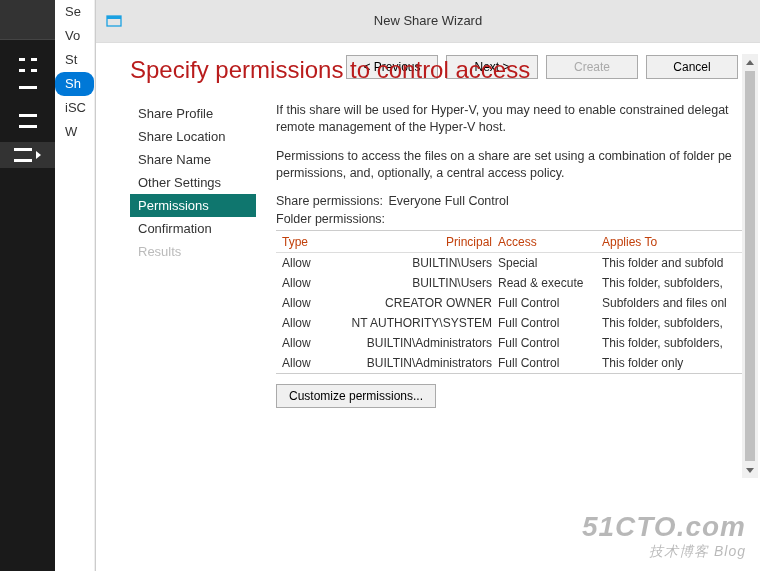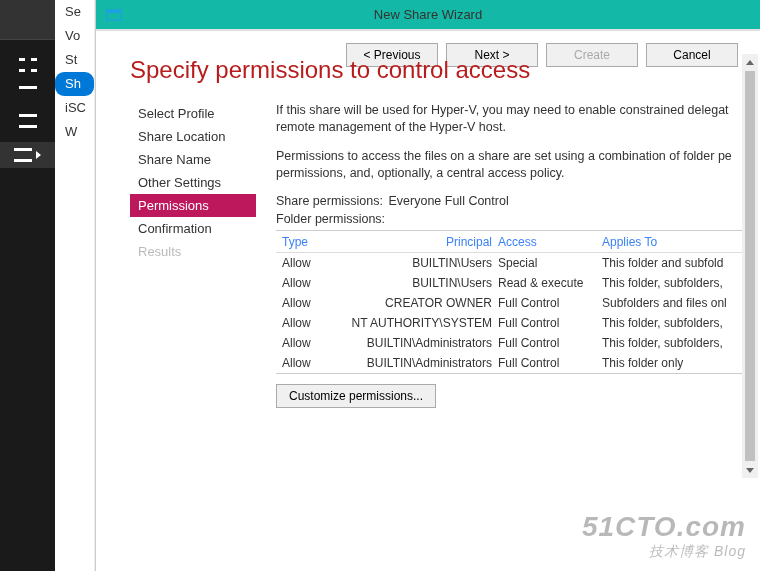--- a/index.html
+++ b/index.html
@@ -20,40 +20,40 @@
     .rail-row .rail-icon { width: 18px; height: 14px; }
 
     
     .mid-strip { position: absolute; top: 0; left: 55px; width: 40px; height: 100%; background: #fff; z-index: 2; border-right: 1px solid #eee; }
     .mid-list { font-size: 13px; color: #333; }
     .mid-item { height: 24px; line-height: 24px; padding-left: 10px; overflow: hidden; white-space: nowrap; }
     .mid-item.sel { background: #0078d7; color: #fff; border-radius: 9px; }
 
     
     .wizard { position: absolute; top: 0; left: 95px; width: 665px; height: 571px; background: #fff; border-left: 1px solid #ccc; z-index: 3; }
-    .titlebar { height: 30px; background: #14b8a6; display: flex; align-items: center; border-bottom: 1px solid #e5e5e5; }
+    .titlebar { height: 42px; background: #e5e5e5; display: flex; align-items: center; border-bottom: 1px solid #e5e5e5; }
     .tb-icon { width: 24px; height: 24px; margin-left: 6px; display: flex; align-items: center; justify-content: center; }
     .tb-icon svg { width: 16px; height: 16px; }
     .tb-title { flex: 1; text-align: center; font-size: 13px; color: #333; padding-right: 30px; }
     .wiz-header { padding: 26px 0 18px 34px; font-size: 24px; font-weight: 300; color: #b91c1c; }
 
     .wiz-nav { width: 160px; padding-left: 34px; font-size: 13px; padding-top: 2px; }
     .wiz-nav-item { height: 23px; line-height: 23px; padding-left: 8px; cursor: default; }
-    .wiz-nav-item.active { background: #be185d; color: #fff; }
+    .wiz-nav-item.active { background: #0f766e; color: #fff; }
     .wiz-nav-item.disabled { color: #bbb; }
     .wiz-nav-item.normal { color: #333; }
 
     .wiz-content { flex: 1; padding-top: 2px; padding-left: 20px; padding-right: 6px; font-size: 12.5px; color: #333; position: relative; }
     .desc { line-height: 17px; margin-bottom: 12px; }
     .lbl-row { margin-top: 4px; margin-bottom: 4px; }
     .lbl-inline { display: inline; }
     .lbl-val { display: inline; margin-left: 2px; }
 
     .perm-table { width: 100%; margin-top: 2px; border-top: 1px solid #ccc; border-bottom: 1px solid #ccc; }
-    .perm-head { display: flex; height: 22px; align-items: center; font-size: 12px; color: #3b82f6; border-bottom: 1px solid #ddd; }
+    .perm-head { display: flex; height: 22px; align-items: center; font-size: 12px; color: #c2410c; border-bottom: 1px solid #ddd; }
     .perm-head .col, .perm-row .col { padding-left: 6px; overflow: hidden; white-space: nowrap; }
     .c-type { width: 58px; }
     .c-princ { width: 158px; text-align: right; }
     .c-access { width: 104px; }
     .c-applies { flex: 1; }
     .perm-row { display: flex; height: 20px; align-items: center; font-size: 12px; color: #333; }
 
     .customize-btn { margin-top: 10px; height: 24px; width: 160px; font-size: 12px; background: #f0f0f0; border: 1px solid #aaa; cursor: pointer; display: flex; align-items: center; justify-content: center; }
 
     .scrollbar { position: absolute; top: 54px; right: 2px; width: 16px; height: 424px; background: #f0f0f0; display: flex; flex-direction: column; }
@@ -129,21 +129,21 @@
       </div>
       <div class="tb-title">New Share Wizard</div>
     </div>
 
     <div class="wiz-toprow">
       <div class="wiz-header">Specify permissions to control access</div>
     </div>
 
     <div class="wiz-columns">
       <div class="wiz-nav" id="wiz-nav">
-          <div class="wiz-nav-item normal">Select Profile</div>
+          <div class="wiz-nav-item normal">Share Profile</div>
           <div class="wiz-nav-item normal">Share Location</div>
           <div class="wiz-nav-item normal">Share Name</div>
           <div class="wiz-nav-item normal">Other Settings</div>
           <div class="wiz-nav-item active">Permissions</div>
           <div class="wiz-nav-item normal">Confirmation</div>
           <div class="wiz-nav-item disabled">Results</div>
         </div>
 
       <div class="wiz-content">
         <div class="desc">If this share will be used for Hyper-V, you may need to enable constrained delegat remote management of the Hyper-V host.</div>

